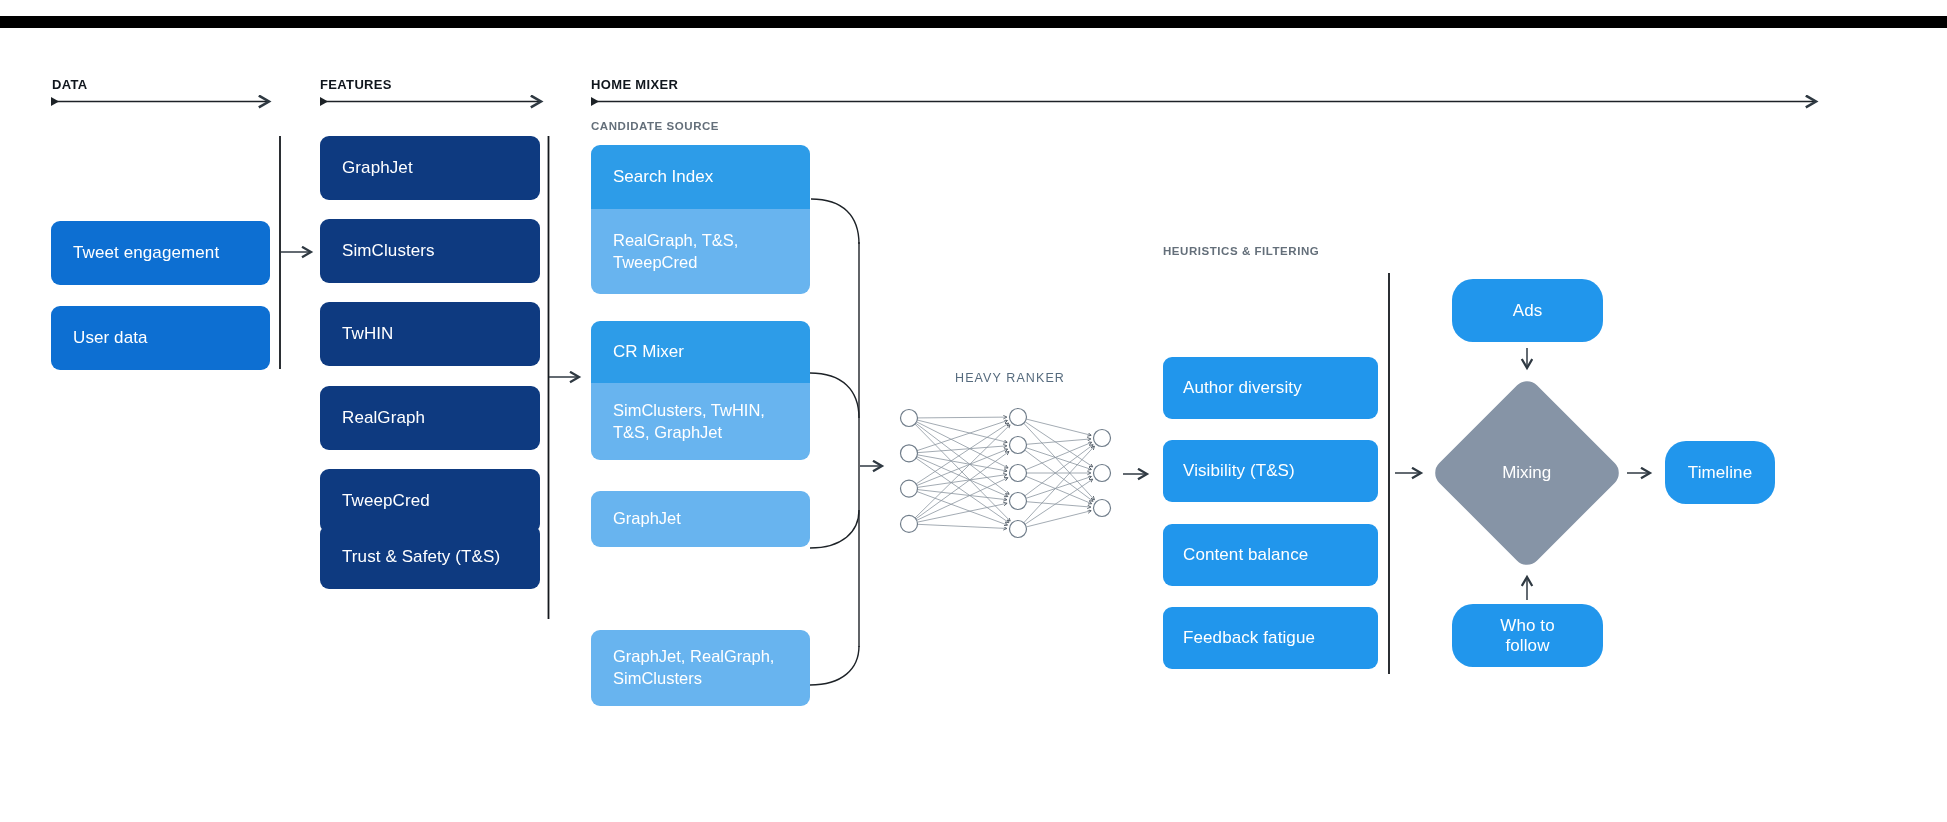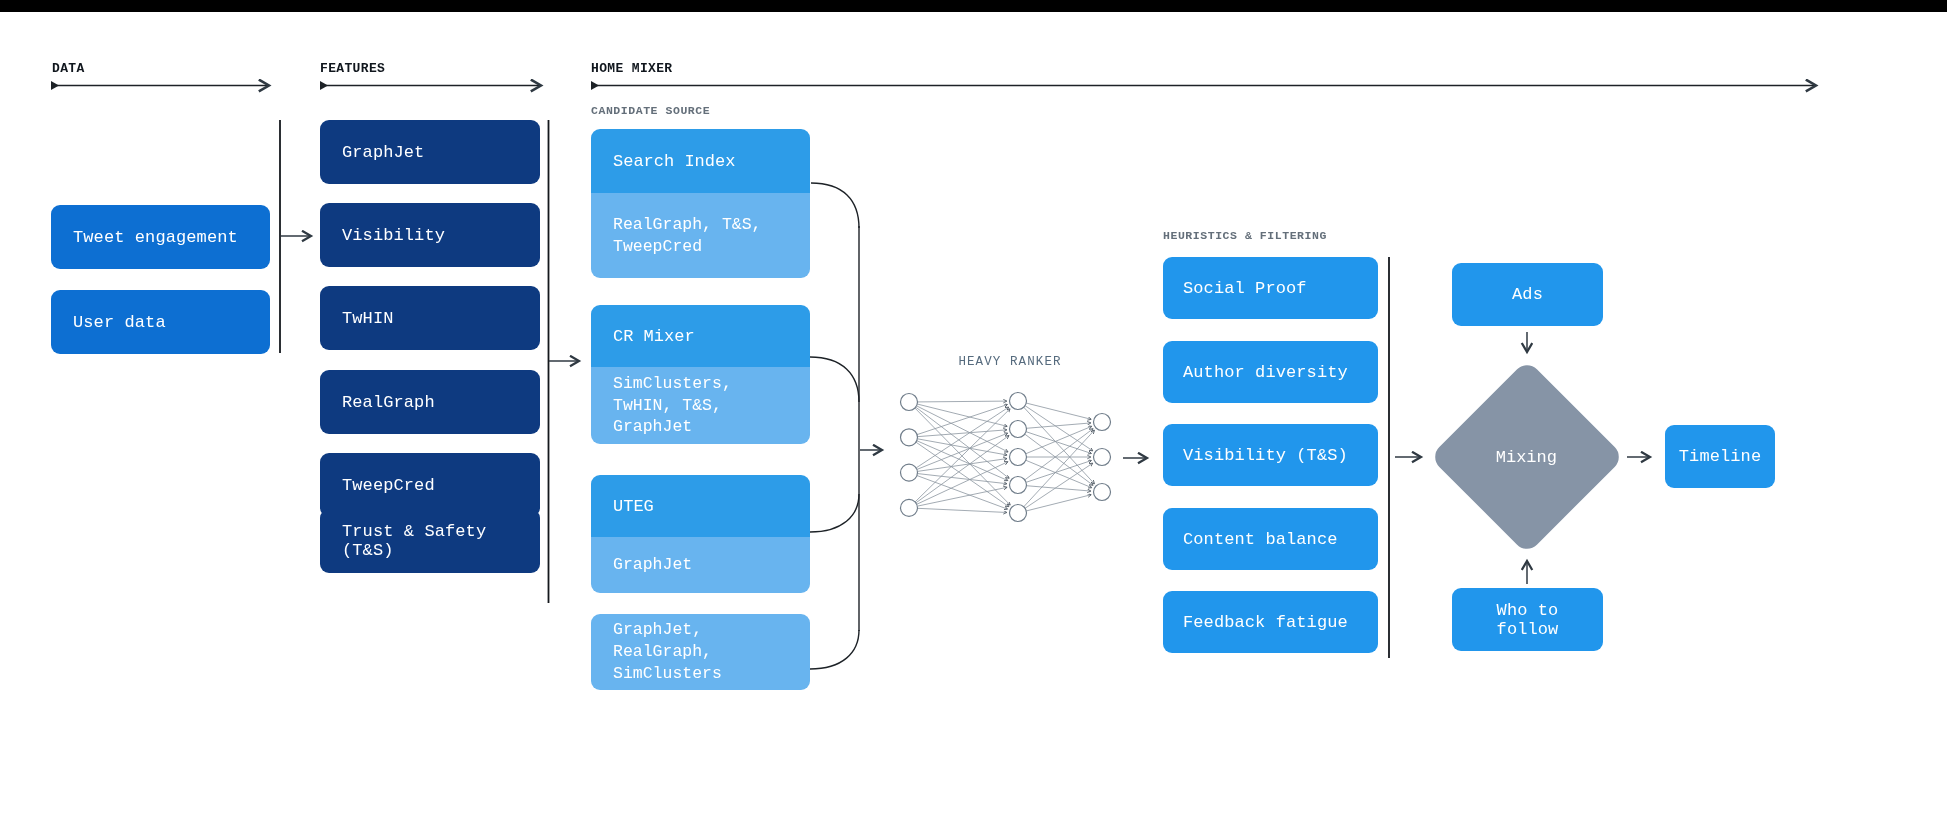--- a/index.html
+++ b/index.html
@@ -1,36 +1,37 @@
 <!DOCTYPE html>
 <html style="--c-data_box: #0d6fd2; --c-feature_box: #0e3a80; --c-candidate_top: #2d9ce8; --c-candidate_bottom: #68b4ef; --c-bright_box: #2196ec; --c-diamond: #8694a6; --c-header_text: #10161d; --c-sub_label: #646f7a; --c-heavy_ranker_label: #566b7e; --c-connector: #1d2227; --c-arrow: #2f3942; --c-nn_stroke: #707d8a; --c-nn_line: #8b959f; --c-bar: #000000;"><head>
 <meta charset="utf-8">
 <style>
   html,body{margin:0;padding:0;background:#fff;}
   #canvas{
     position:relative;width:1947px;height:730px;background:#fff;overflow:hidden;
-    font-family:Liberation Mono, monospace;
+    font-family:Liberation Sans, sans-serif;
+    margin-top:16px;
     -webkit-font-smoothing:antialiased;
   }
   .bar{position:absolute;left:0;width:100%;background:var(--c-bar,#000);}
   #topbar{top:0;height:12px;}
   #bottombar{top:815px;height:7px;}
 
   .sec-label{position:absolute;font-size:13px;font-weight:700;letter-spacing:.35px;color:var(--c-header_text,#10161d);white-space:nowrap;}
   .sub-label{position:absolute;font-size:11.5px;font-weight:600;letter-spacing:.55px;color:var(--c-sub_label,#646f7a);white-space:nowrap;}
   .hr-label{position:absolute;font-size:12.5px;font-weight:500;letter-spacing:1.1px;color:var(--c-heavy_ranker_label,#566b7e);text-align:center;white-space:nowrap;}
 
   .box{
     position:absolute;border-radius:9px;color:#fff;font-size:17px;font-weight:500;
     display:flex;align-items:center;box-sizing:border-box;padding:0 22px;letter-spacing:.1px;
   }
   .data-box{background:var(--c-data_box,#0d6fd2);width:219px;height:64px;}
   .feature-box{background:var(--c-feature_box,#0e3a80);width:220px;height:64px;}
   .heur-box{background:var(--c-bright_box,#2196ec);width:215px;height:62px;padding:0 20px;}
-  .side-box{background:var(--c-bright_box,#2196ec);justify-content:center;padding:0 24px;text-align:center;}
+  .side-box{background:var(--c-bright_box,#2196ec);justify-content:center;padding:0 24px;text-align:center;border-radius:21px;}
 
   .cand{position:absolute;width:219px;border-radius:9px;overflow:hidden;color:#fff;}
   .cand-top{background:var(--c-candidate_top,#2d9ce8);display:flex;align-items:center;padding:0 22px;font-size:17px;font-weight:500;box-sizing:border-box;}
   .cand-bottom{background:var(--c-candidate_bottom,#68b4ef);display:flex;align-items:center;padding:0 28px 0 22px;font-size:16.5px;font-weight:500;line-height:1.32;box-sizing:border-box;}
 
   .diamond{
     position:absolute;left:1458px;top:388px;width:138px;height:138px;
     background:var(--c-diamond,#8694a6);border-radius:14px;transform:rotate(45deg);
     display:flex;align-items:center;justify-content:center;
   }
@@ -144,21 +145,21 @@
       <span>Tweet engagement</span>
     </div>
   <div class="box data-box" style="left:51px;top:290px">
       <span>User data</span>
     </div>
 
   <div class="box feature-box" style="left:320px;top:120px">
       <span>GraphJet</span>
     </div>
   <div class="box feature-box" style="left:320px;top:203px">
-      <span>Visibility</span>
+      <span>SimClusters</span>
     </div>
   <div class="box feature-box" style="left:320px;top:286px">
       <span>TwHIN</span>
     </div>
   <div class="box feature-box" style="left:320px;top:370px">
       <span>RealGraph</span>
     </div>
   <div class="box feature-box" style="left:320px;top:453px">
       <span>TweepCred</span>
     </div>
@@ -180,40 +181,34 @@
   <div class="cand" style="left:591px;top:305px">
     <div class="cand-top" style="height:62px">
         <span>CR Mixer</span>
       </div>
     <div class="cand-bottom" style="height:77px">
         <span>SimClusters, TwHIN, T&amp;S, GraphJet</span>
       </div>
   </div>
 
   <div class="cand" style="left:591px;top:475px">
-    <div class="cand-top" style="height:62px">
-        <span>UTEG</span>
-      </div>
     <div class="cand-bottom" style="height:56px">
         <span>GraphJet</span>
       </div>
   </div>
 
   <div class="cand" style="left:591px;top:614px">
     <div class="cand-bottom" style="height:76px">
         <span>GraphJet, RealGraph, SimClusters</span>
       </div>
   </div>
 
   <div class="hr-label" style="left:930px;top:355px;width:160px">HEAVY RANKER</div>
 
   <div class="sub-label" style="left:1163px;top:229px">HEURISTICS &amp; FILTERING</div>
-  <div class="box heur-box" style="left:1163px;top:257px">
-      <span>Social Proof</span>
-    </div>
   <div class="box heur-box" style="left:1163px;top:341px">
       <span>Author diversity</span>
     </div>
   <div class="box heur-box" style="left:1163px;top:424px">
       <span>Visibility (T&amp;S)</span>
     </div>
   <div class="box heur-box" style="left:1163px;top:508px">
       <span>Content balance</span>
     </div>
   <div class="box heur-box" style="left:1163px;top:591px">

